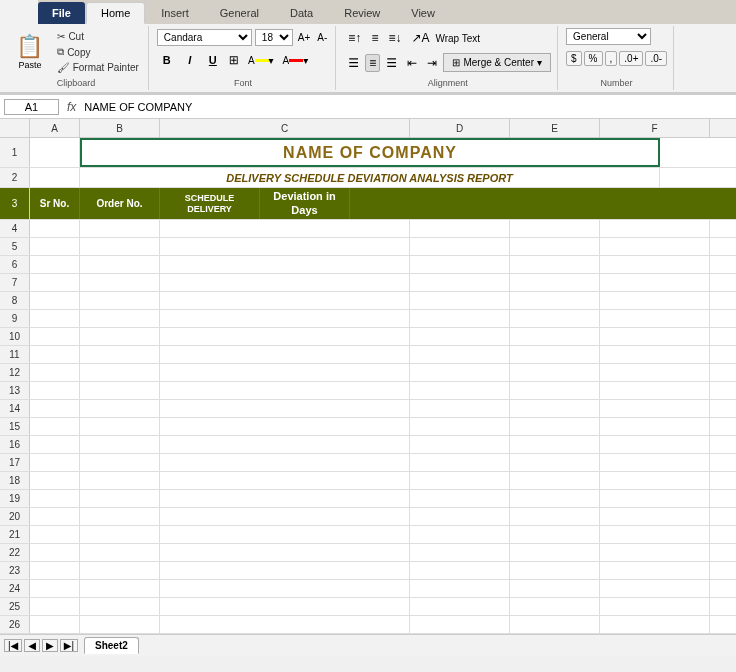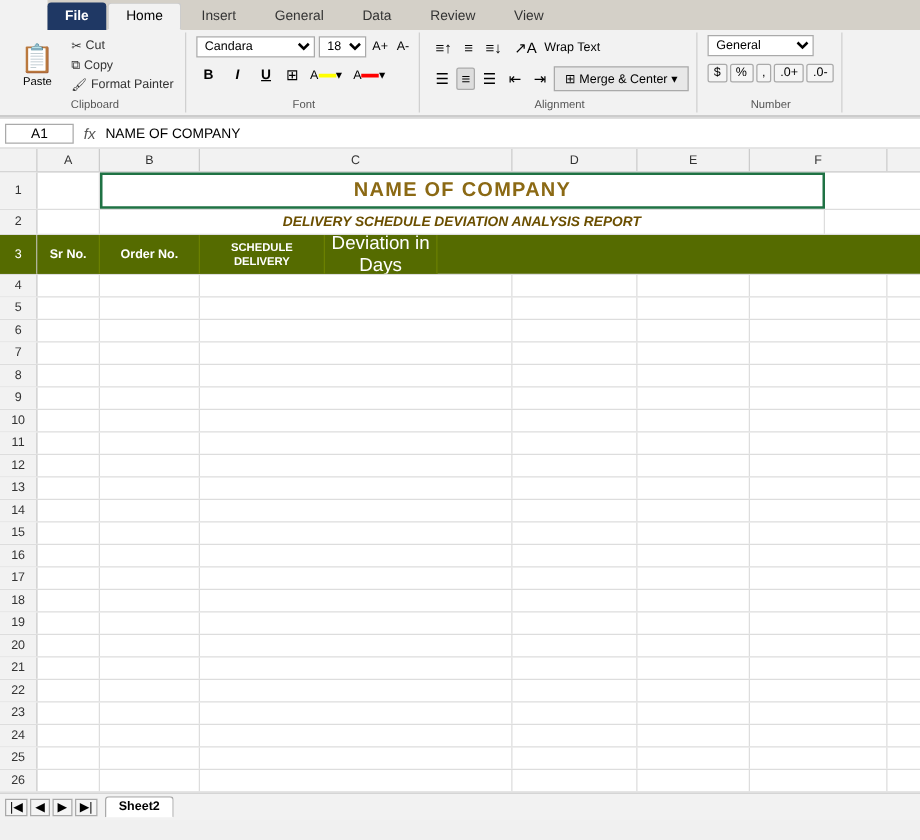--- a/index.html
+++ b/index.html
@@ -230,21 +230,21 @@
       <div class="row-num">2</div>
       <div class="cell" style="width:50px;"></div>
       <div class="cell cell-subtitle" style="width:580px; color:#6B4F00; font-style:italic; font-weight:bold; font-size:11px; justify-content:center;">DELIVERY SCHEDULE DEVIATION ANALYSIS REPORT</div>
     </div>
 
     <div class="grid-row header-row" style="height:32px; background:#556B00;">
       <div class="row-num" style="background:#556B00; color:white;">3</div>
       <div class="cell cell-header" style="width:50px; background:#556B00; color:white; font-weight:bold; font-size:10px; text-align:left; justify-content:center;">Sr No.</div>
       <div class="cell cell-header" style="width:80px; background:#556B00; color:white; font-weight:bold; font-size:10px; text-align:center; justify-content:center;">Order No.</div>
       <div class="cell cell-header" style="width:100px; background:#556B00; color:white; font-weight:bold; font-size:9px; text-align:center; justify-content:center; white-space:normal; line-height:1.2;">SCHEDULE DELIVERY</div>
-      <div class="cell cell-header" style="width:90px; background:#556B00; color:white; font-weight:normal; font-size:15px; text-align:center; justify-content:center; white-space:normal; line-height:1.2;">Deviation in Days</div>
+      <div class="cell cell-header" style="width:90px; background:#556B00; color:white; font-weight:bold; font-size:11px; text-align:center; justify-content:center; white-space:normal; line-height:1.2;">Deviation in Days</div>
     </div>
 
     <div class="grid-row">
         <div class="row-num">4</div>
         <div class="cell" style="width:50px;"></div>
         <div class="cell" style="width:80px;"></div>
         <div class="cell" style="width:250px;"></div>
         <div class="cell" style="width:100px;"></div>
         <div class="cell" style="width:90px;"></div>
         <div class="cell" style="width:110px;"></div>

